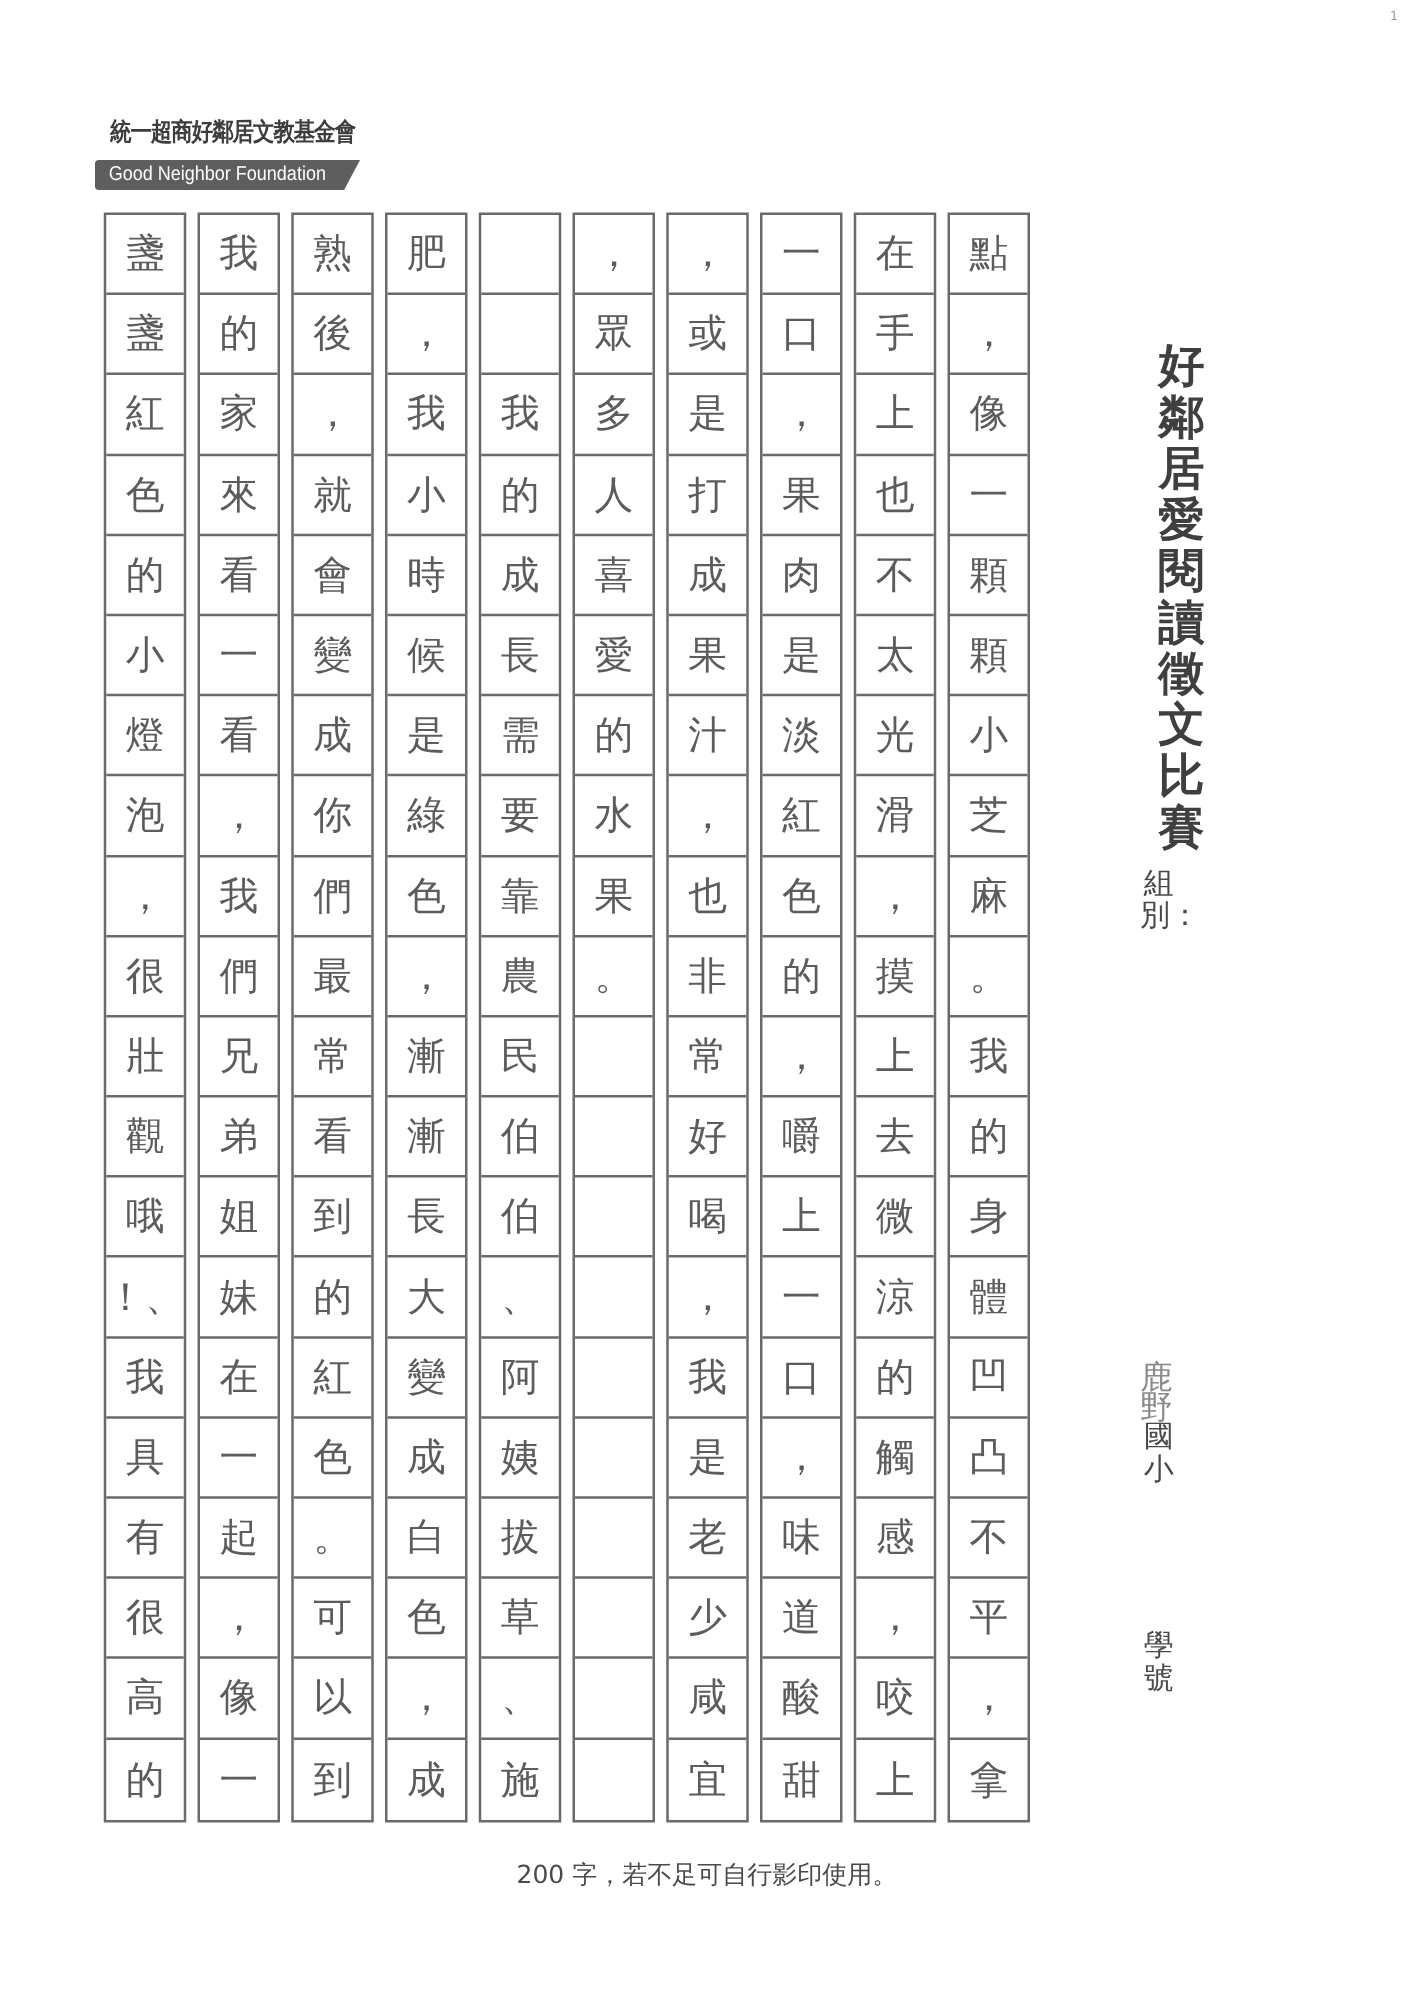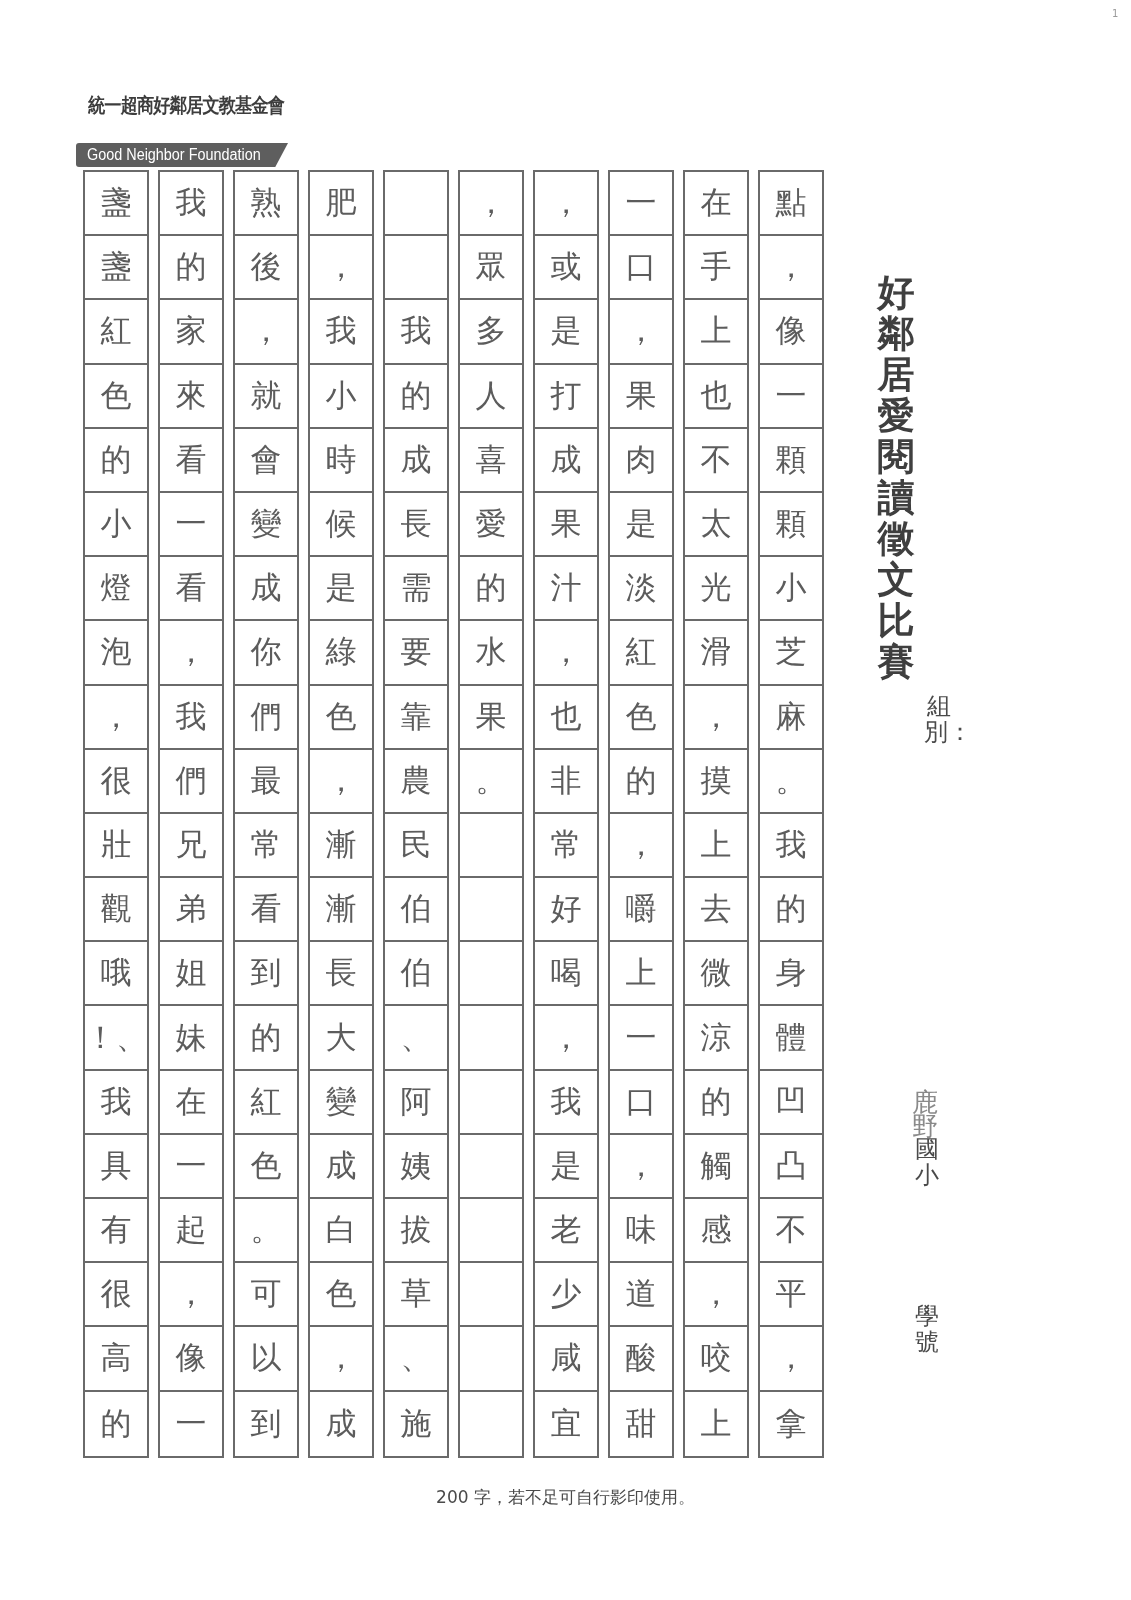--- a/index.html
+++ b/index.html
@@ -14,21 +14,21 @@
   .org-name {
     position: absolute; left: 88px; top: 92px;
     font-family: "DejaVu Sans", sans-serif;
     font-weight: bold;
     font-size: 20px; letter-spacing: -1px;
     color: #3d3d3d;
     transform: scaleX(0.86); transform-origin: left top;
     white-space: nowrap;
   }
   .org-banner {
-    position: absolute; left: 76px; top: 143px;
+    position: absolute; left: 76px; top: 128px;
     width: 212px; height: 24px;
     background: #5e5e5e;
     clip-path: polygon(0 0, 100% 0, 94% 100%, 0 100%);
     border-radius: 3px 0 0 3px;
   }
   .org-banner span {
     position: absolute; left: 11px; top: 3px;
     font-family: "Liberation Sans", sans-serif;
     font-size: 16px; color: #ffffff;
     transform: scaleX(0.9); transform-origin: left top;
@@ -49,21 +49,21 @@
     box-sizing: border-box;
     border-bottom: 2px solid #6a6a6a;
     display: flex; align-items: center; justify-content: center;
     font-family: "DejaVu Sans", sans-serif;
     font-size: 31px;
     color: #5c5c5c;
     font-weight: 300;
   }
   .cell:last-child { border-bottom: none; }
   .title {
-    position: absolute; left: 874px; top: 272px;
+    position: absolute; left: 923px; top: 272px;
     width: 44px;
     font-family: "DejaVu Sans", sans-serif;
     font-size: 37px; line-height: 41px;
     color: #3f3f3f; font-weight: bold;
     text-align: center;
     word-break: break-all;
   }
   .vlabel {
     position: absolute; left: 912px; width: 30px;
     font-family: "DejaVu Sans", sans-serif;
@@ -72,21 +72,21 @@
   }
   .school-hand {
     position: absolute; left: 912px; top: 1090px; width: 30px;
     font-size: 26px; line-height: 24px; color: #8a8a8a;
     word-break: break-all;
   }
   .footer {
     position: absolute; left: 0; width: 1131px; top: 1486px;
     text-align: center;
     font-family: "DejaVu Sans", sans-serif;
-    font-size: 17px; color: #4a4a4a;
+    font-size: 20px; color: #4a4a4a;
   }
   .page-mark {
     position: absolute; left: 1112px; top: 8px;
     font-size: 10px; color: #9a9a9a;
   }
 </style>
 </head>
 <body>
 
 <div class="page-mark">1</div>
@@ -313,18 +313,18 @@
       <div class="cell">凹</div>
       <div class="cell">凸</div>
       <div class="cell">不</div>
       <div class="cell">平</div>
       <div class="cell">，</div>
       <div class="cell">拿</div>
     </div>
   </div>
 
 <div class="title">好鄰居愛閱讀徵文比賽</div>
-<div class="vlabel" style="top:693px;margin-left:12px;">組別：</div>
+<div class="vlabel" style="top:693px;">組別：</div>
 <div class="school-hand">鹿野</div>
 <div class="vlabel" style="top:1136px;">國小</div>
 <div class="vlabel" style="top:1303px;text-align:center;">學號</div>
 
 <div class="footer">200 字，若不足可自行影印使用。</div>
 
 </body></html>

